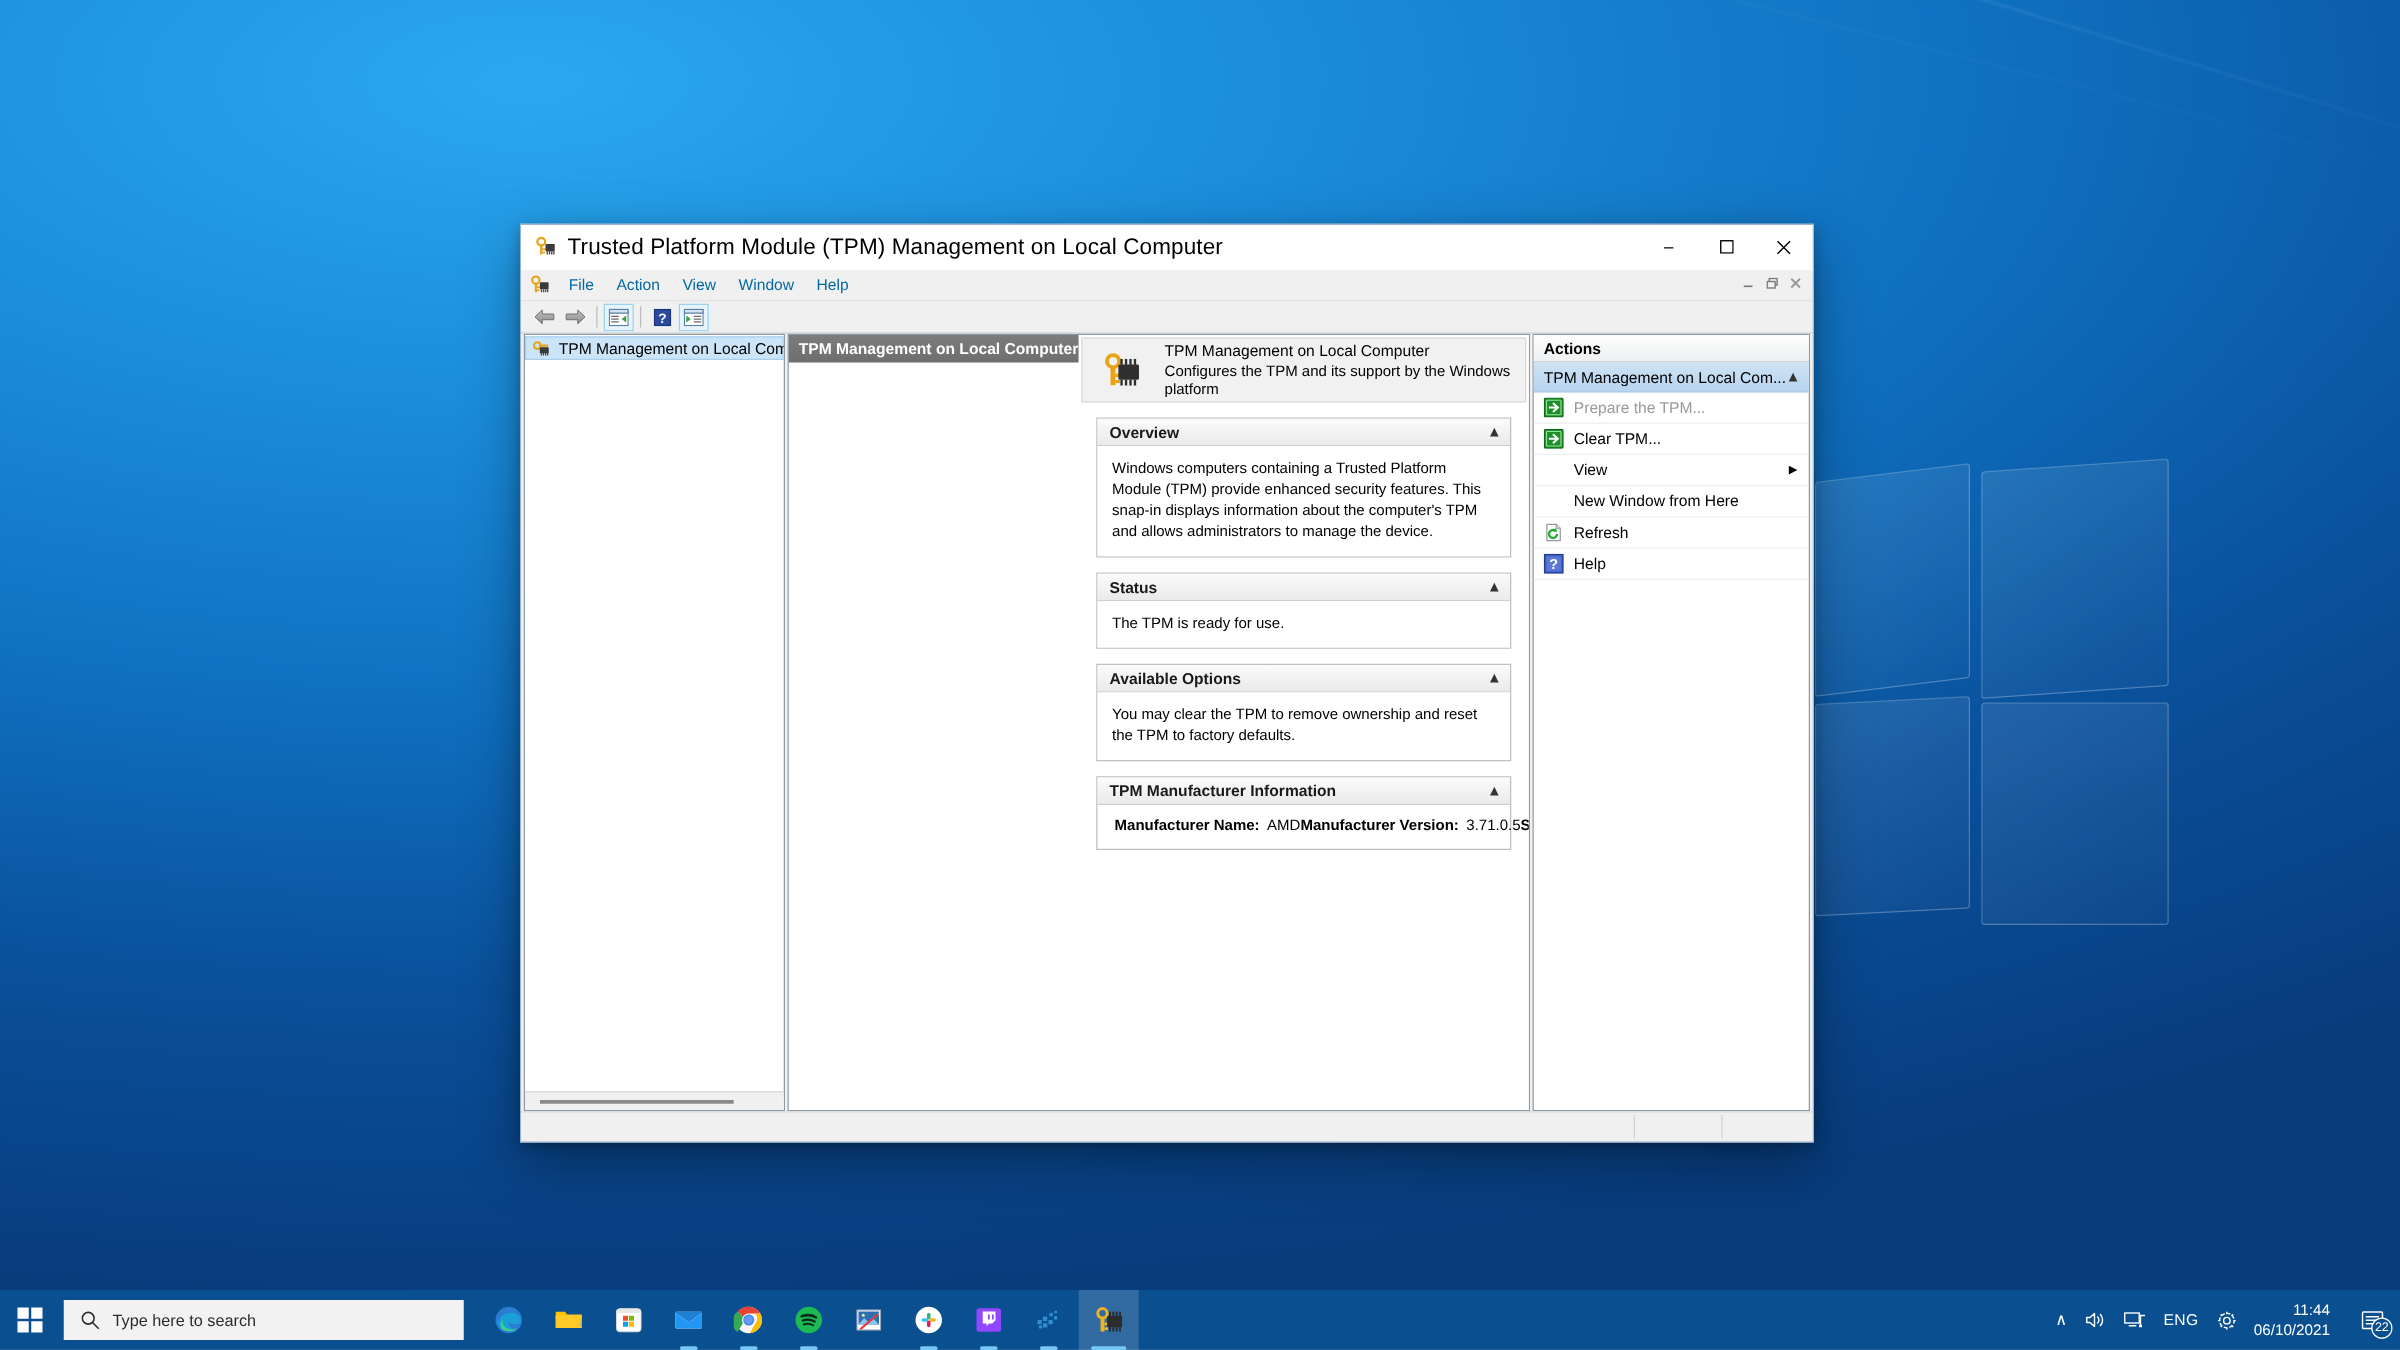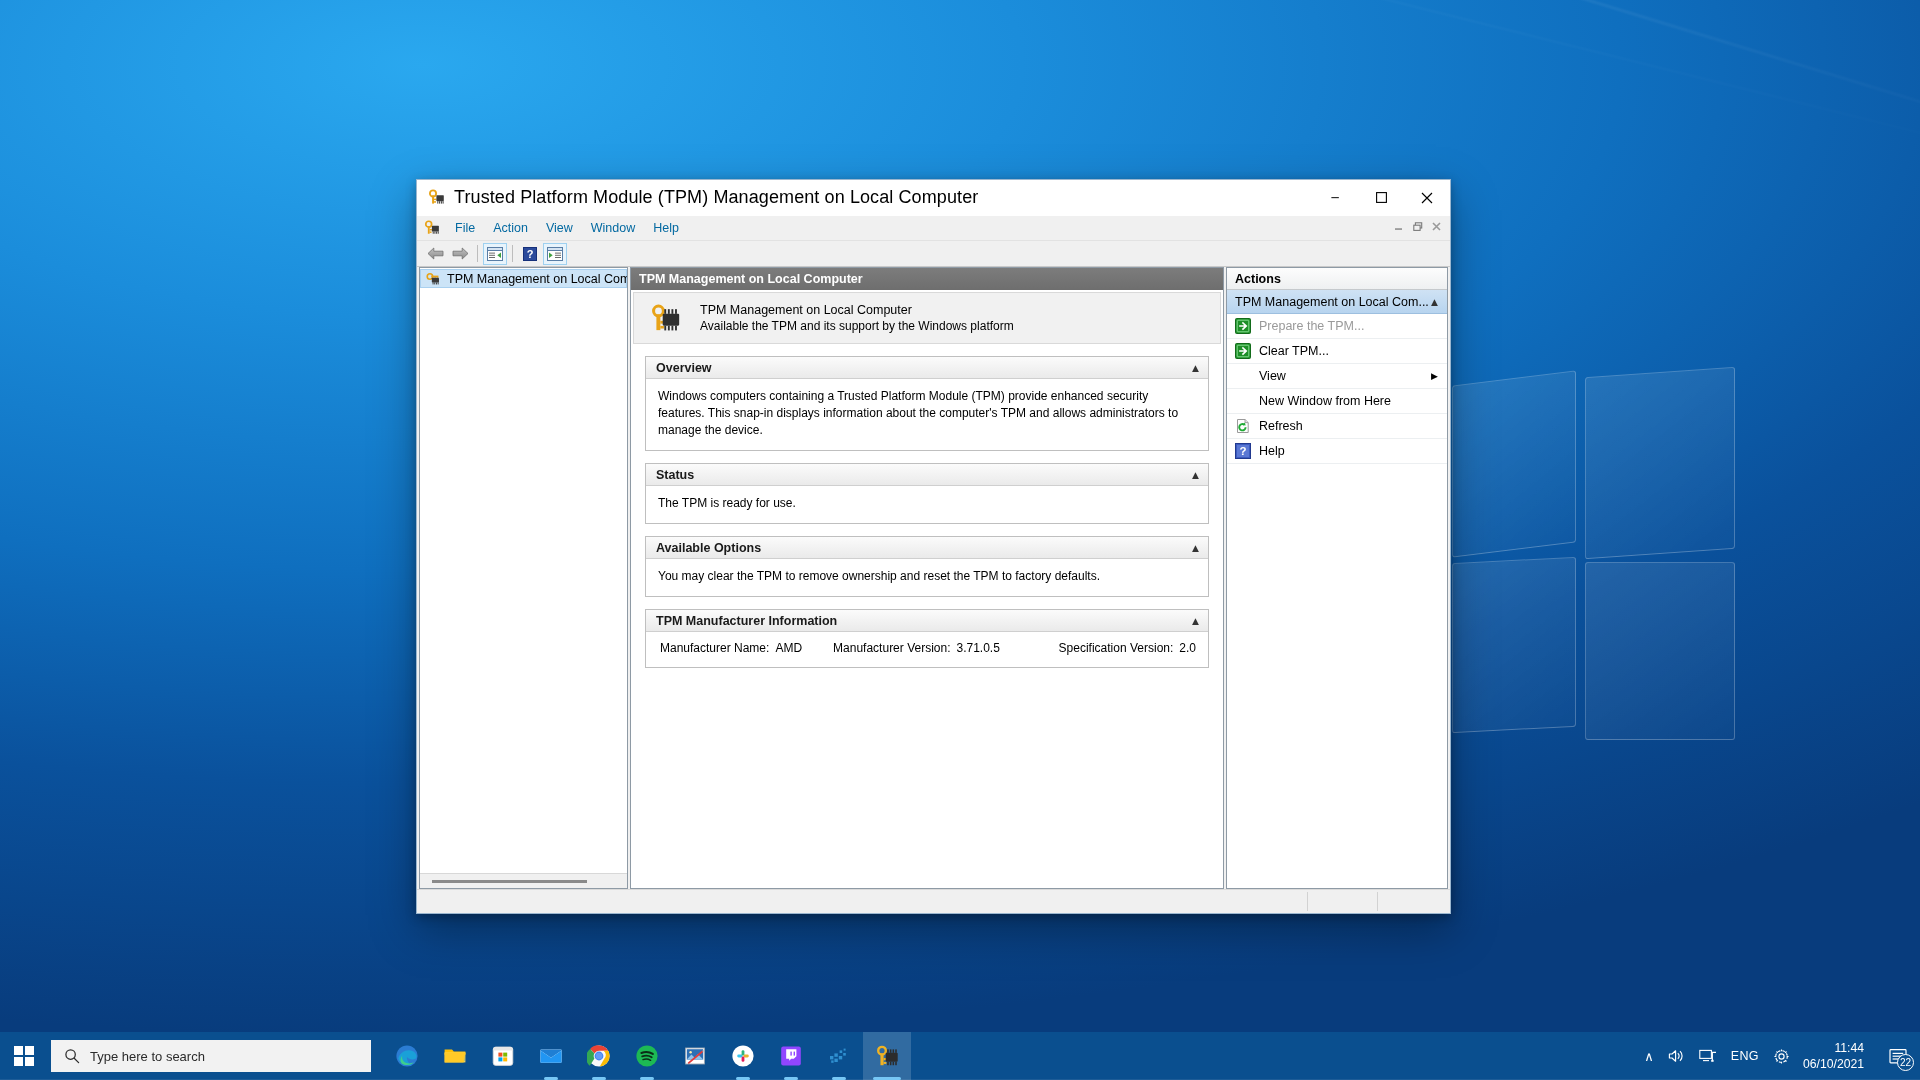--- a/index.html
+++ b/index.html
@@ -120,21 +120,21 @@
     position: relative; flex: 0 0 auto;
   }
   #tree-hscroll-thumb {
     position: absolute; left: 12px; top: 6px; width: 155px; height: 3px;
     background: #8a8a8a;
   }
 
   #center-pane {
     flex: 1 1 auto; background: #ffffff;
     border: 1px solid #8e9aa5;
-    display: flex; flex-direction: column; min-width: 0;
+    display: flex; min-width: 0;
     margin-right: 2px;
   }
   #center-header {
     height: 22px; background: linear-gradient(#7c7c7c, #6e6e6e);
     display: flex; align-items: center; padding-left: 8px;
     flex: 0 0 auto;
   }
   #center-header-title { font-size: 12.5px; font-weight: bold; color: #fff; }
   #center-content { flex: 1 1 auto; background: #ffffff; overflow: hidden; }
 
@@ -157,21 +157,21 @@
     display: flex; align-items: center; justify-content: space-between;
     padding: 0 9px 0 10px;
   }
   .card-title { font-size: 12.5px; font-weight: bold; color: #1a1a1a; }
   .chev { font-size: 9px; color: #333; font-family: "DejaVu Sans", sans-serif; }
   .card-body { padding: 9px 12px 11px 12px; background: #fff; }
   .card-body p { font-size: 12px; color: #000; line-height: 1.42; }
 
   .mfg-row { display: flex; align-items: center; padding: 9px 12px 12px 14px; font-size: 12px; color:#000; }
   .mfg-cell { display: flex; gap: 6px; white-space: nowrap; }
-  .mfg-cell .lbl { color: #000; }
+  .mfg-cell .lbl { color: #000; font-weight: bold; }
   .mfg-cell .val { color: #000; }
   .mfg-gap1 { width: 74px; }
   .mfg-gap2 { width: 140px; }
 
   
   #actions-pane {
     width: 222px; background: #ffffff;
     border: 1px solid #8e9aa5;
     display: flex; flex-direction: column; flex: 0 0 auto;
   }
@@ -447,21 +447,21 @@
               <g fill="#2f2f2f">
                 <rect x="15.2" y="5.6" width="2" height="5"></rect>
                 <rect x="19" y="5.6" width="2" height="5"></rect>
                 <rect x="22.8" y="5.6" width="2" height="5"></rect>
                 <rect x="26.6" y="5.6" width="2" height="5"></rect>
               </g>
             </svg>
           </span>
           <div class="banner-texts">
             <div class="banner-title">TPM Management on Local Computer</div>
-            <div class="banner-sub">Available the TPM and its support by the Windows platform</div>
+            <div class="banner-sub">Configures the TPM and its support by the Windows platform</div>
           </div>
         </div>
 
         <div class="card">
           <div class="card-head">
             <span class="card-title">Overview</span>
             <span class="chev">▲</span>
           </div>
           <div class="card-body">
             <p>Windows computers containing a Trusted Platform Module (TPM) provide enhanced security features. This snap-in displays information about the computer's TPM and allows administrators to manage the device.</p>

